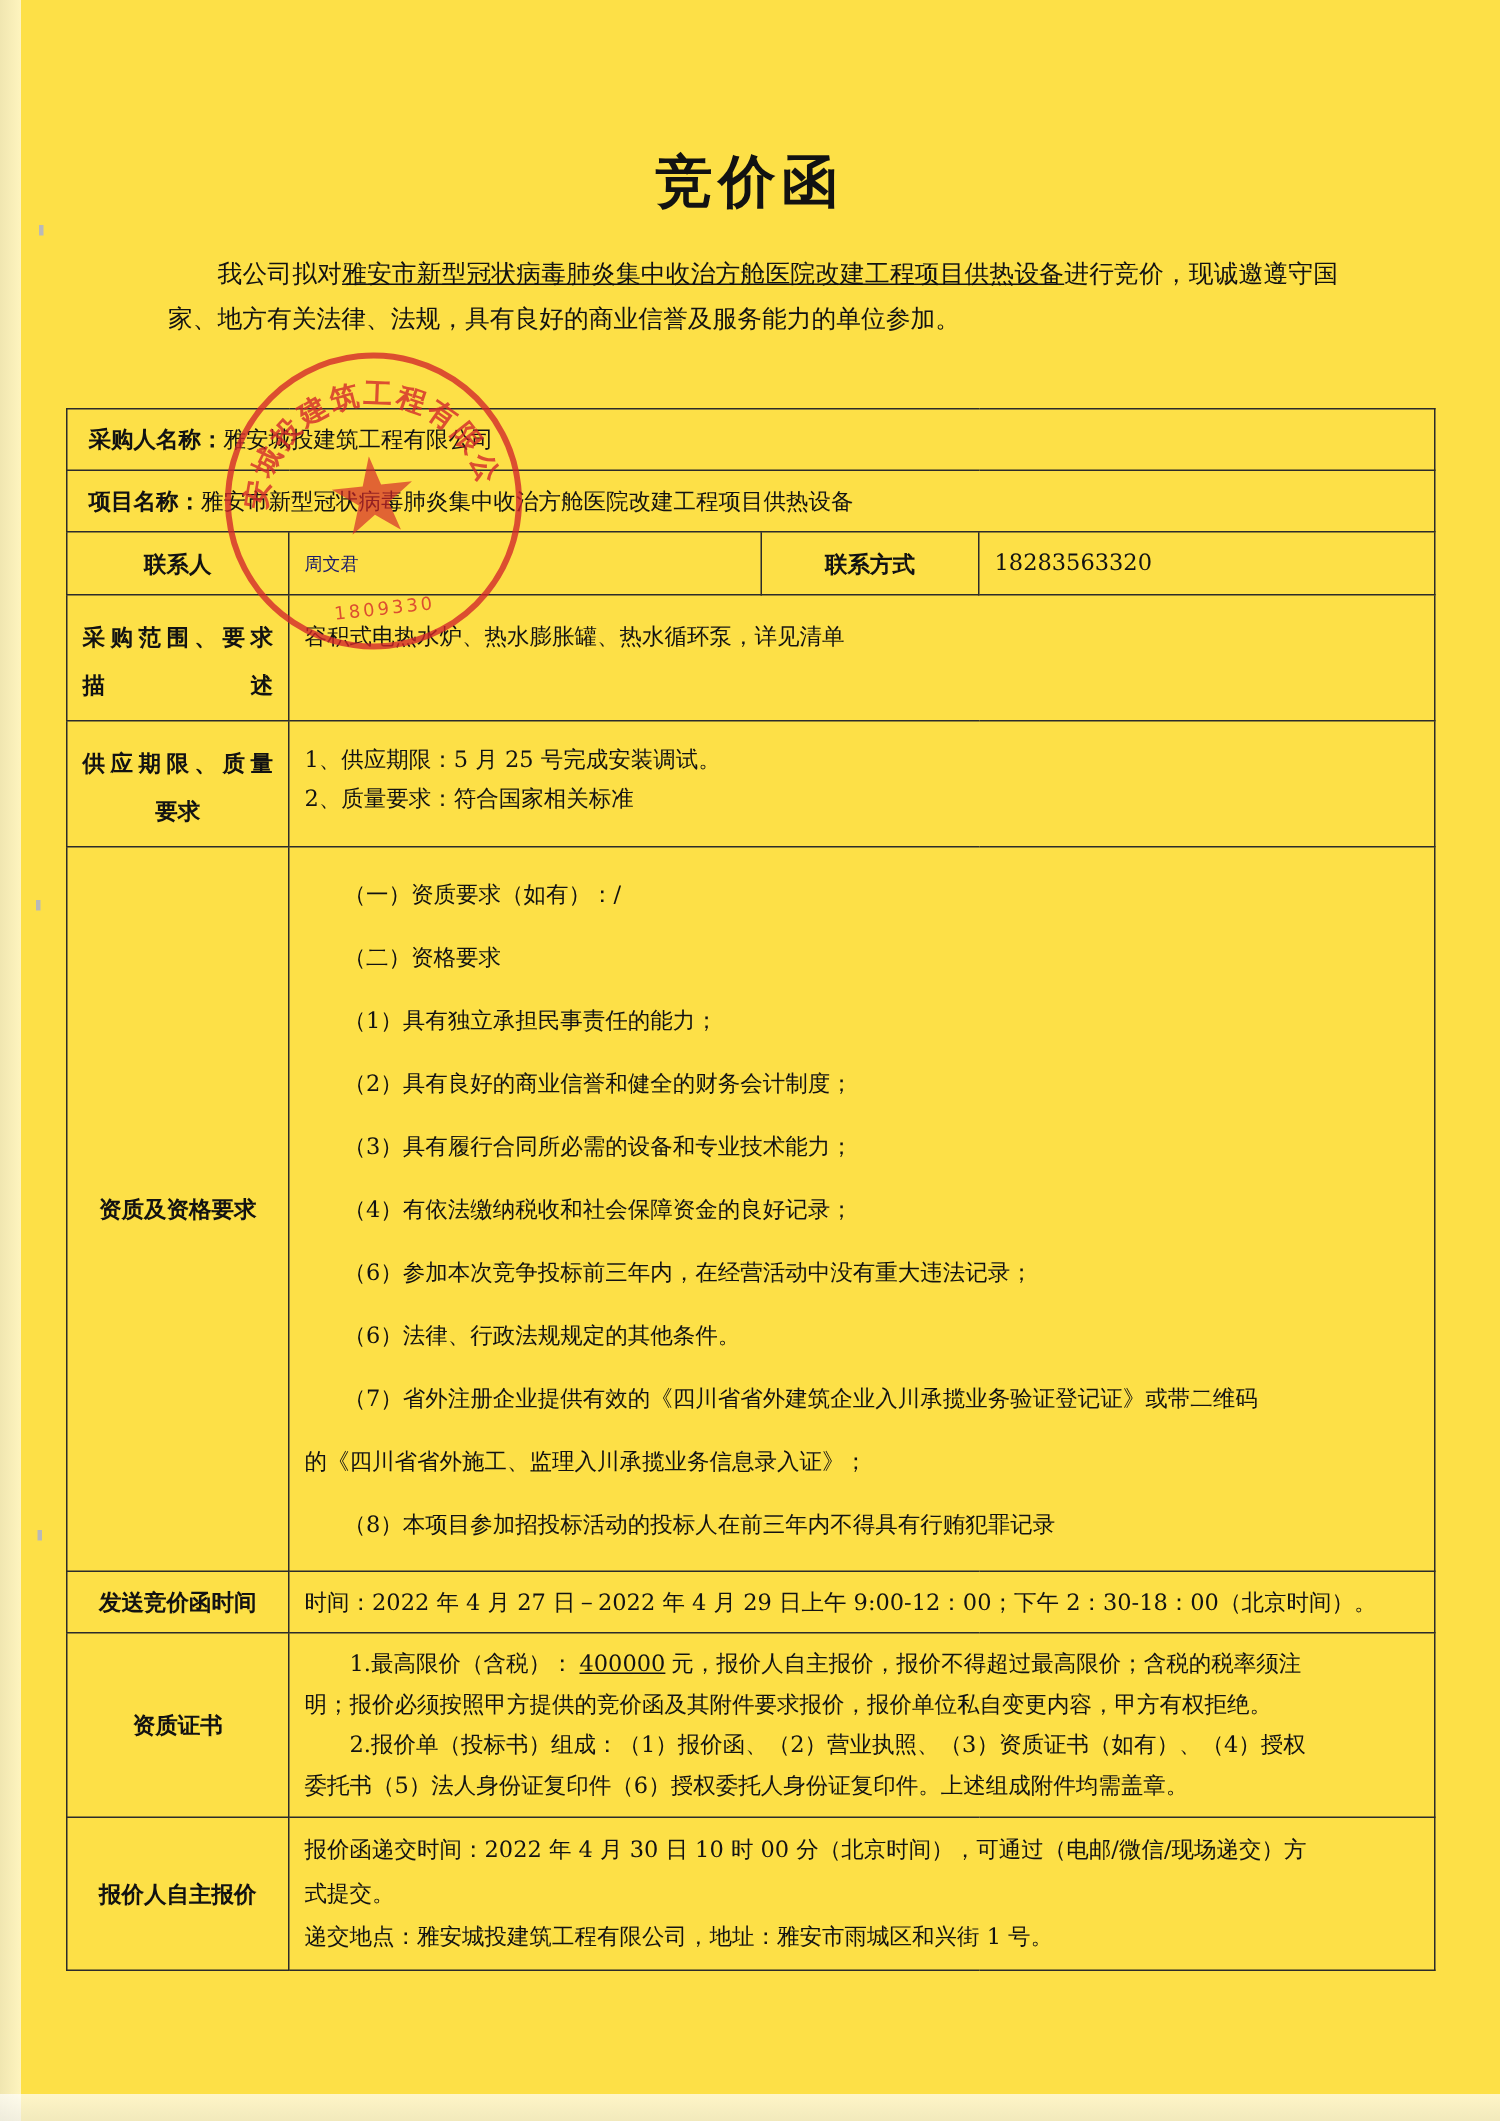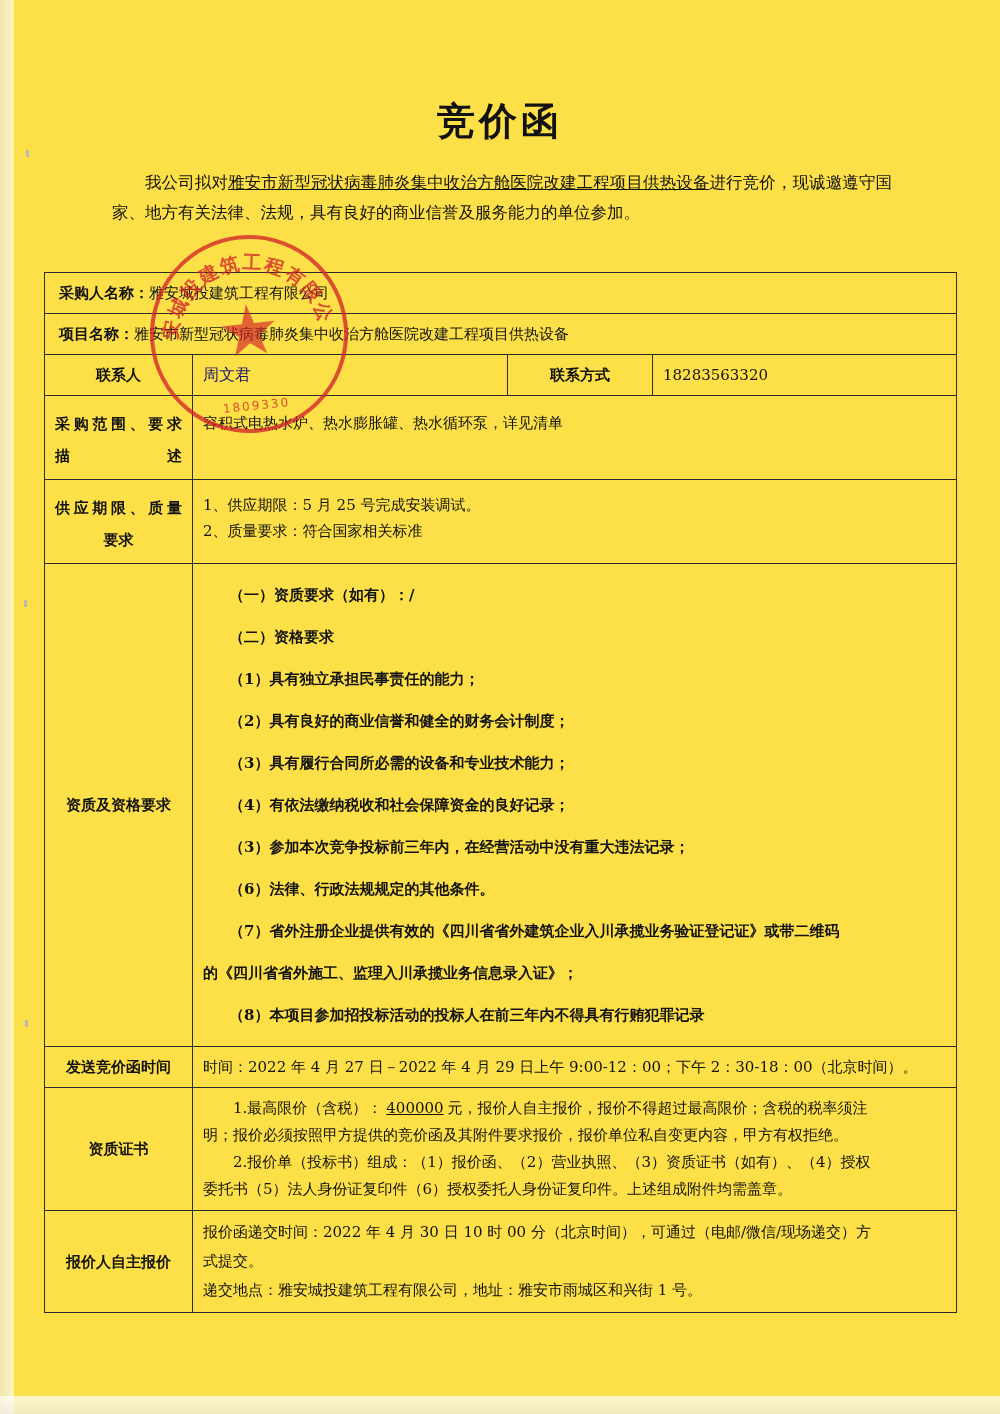--- a/index.html
+++ b/index.html
@@ -163,21 +163,21 @@
     left: 0;
     width: 190px;
     text-align: center;
     color: #d3262a;
     font-size: 12px;
     letter-spacing: 2px;
     font-family: "DejaVu Sans", sans-serif;
   }
   .handwrite {
     color: #1b1b6b;
-    font-size: 16px;
+    font-size: 12px;
   }
   .speck {
     position: absolute;
     width: 3px; height: 7px;
     background: #b9b9b9;
   }
 </style>
 </head>
 <body>
 
@@ -231,28 +231,28 @@
           <div>供应期限、质量</div>
           <div style="text-align:center; text-align-last:center;">要求</div>
         </td>
         <td colspan="3" style="padding-top:12px;">
           <div>1、供应期限：5 月 25 号完成安装调试。</div>
           <div>2、质量要求：符合国家相关标准</div>
         </td>
       </tr>
       <tr>
         <td class="label center">资质及资格要求</td>
-        <td colspan="3" class="qual-list" style="padding-top:10px; padding-bottom:10px;font-weight:bold;">
+        <td colspan="3" class="qual-list" style="padding-top:10px; padding-bottom:10px;">
           <p>（一）资质要求（如有）：/</p>
           <p>（二）资格要求</p>
           <p>（1）具有独立承担民事责任的能力；</p>
           <p>（2）具有良好的商业信誉和健全的财务会计制度；</p>
           <p>（3）具有履行合同所必需的设备和专业技术能力；</p>
           <p>（4）有依法缴纳税收和社会保障资金的良好记录；</p>
-          <p>（3）参加本次竞争投标前三年内，在经营活动中没有重大违法记录；</p>
+          <p>（6）参加本次竞争投标前三年内，在经营活动中没有重大违法记录；</p>
           <p>（6）法律、行政法规规定的其他条件。</p>
           <p>（7）省外注册企业提供有效的《四川省省外建筑企业入川承揽业务验证登记证》或带二维码</p>
           <p class="cont">的《四川省省外施工、监理入川承揽业务信息录入证》；</p>
           <p>（8）本项目参加招投标活动的投标人在前三年内不得具有行贿犯罪记录</p>
         </td>
       </tr>
       <tr>
         <td class="label center">发送竞价函时间</td>
         <td colspan="3" class="small-note">时间：2022 年 4 月 27 日－2022 年 4 月 29 日上午 9:00-12：00；下午 2：30-18：00（北京时间）。</td>
       </tr>

